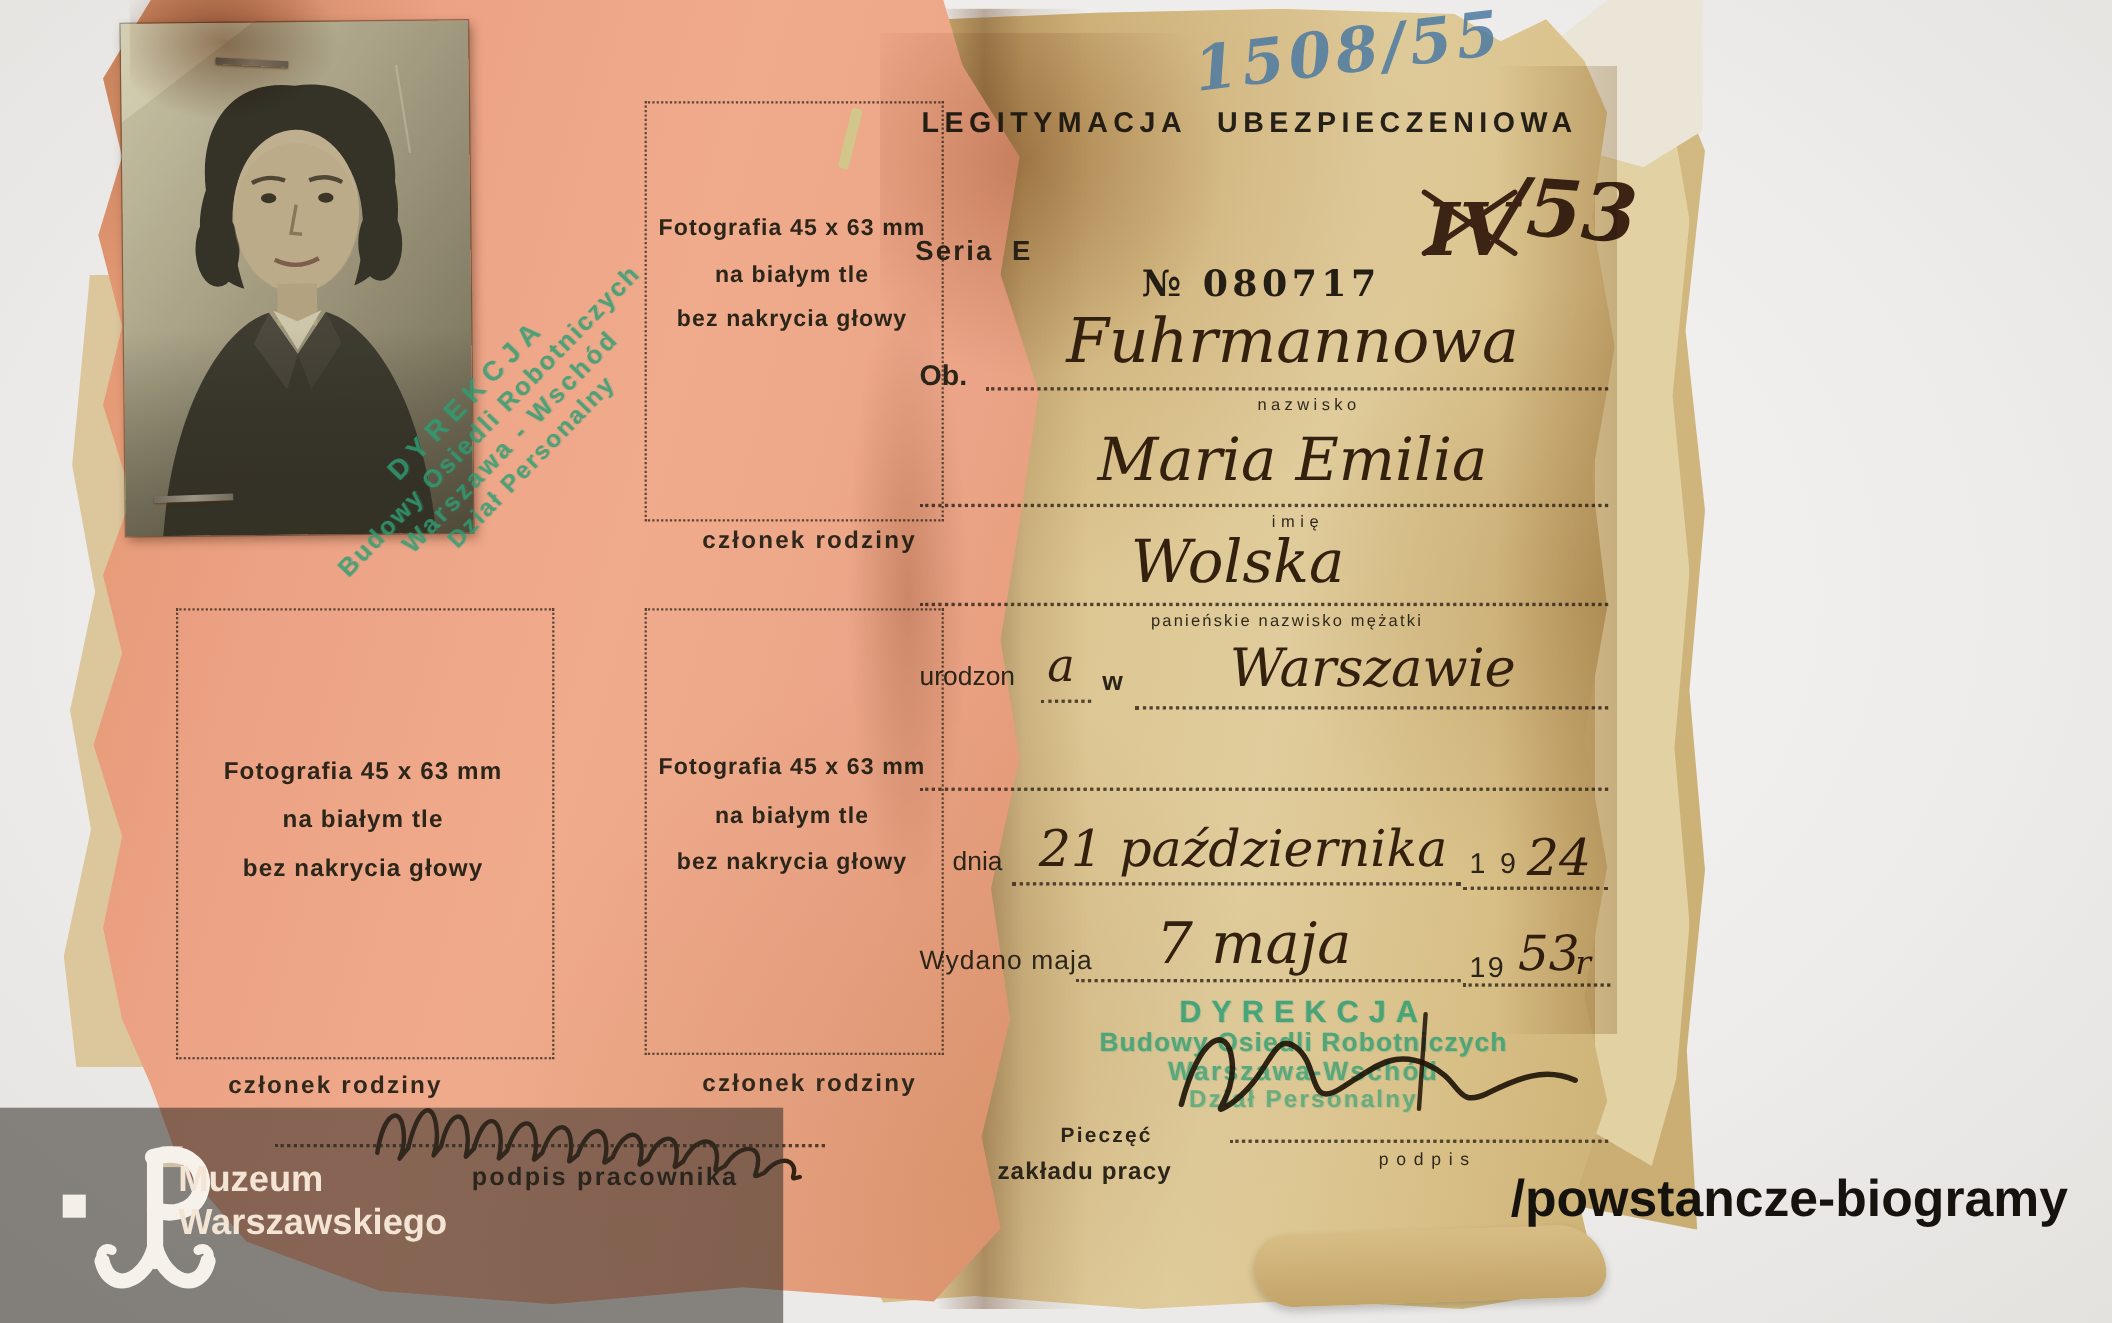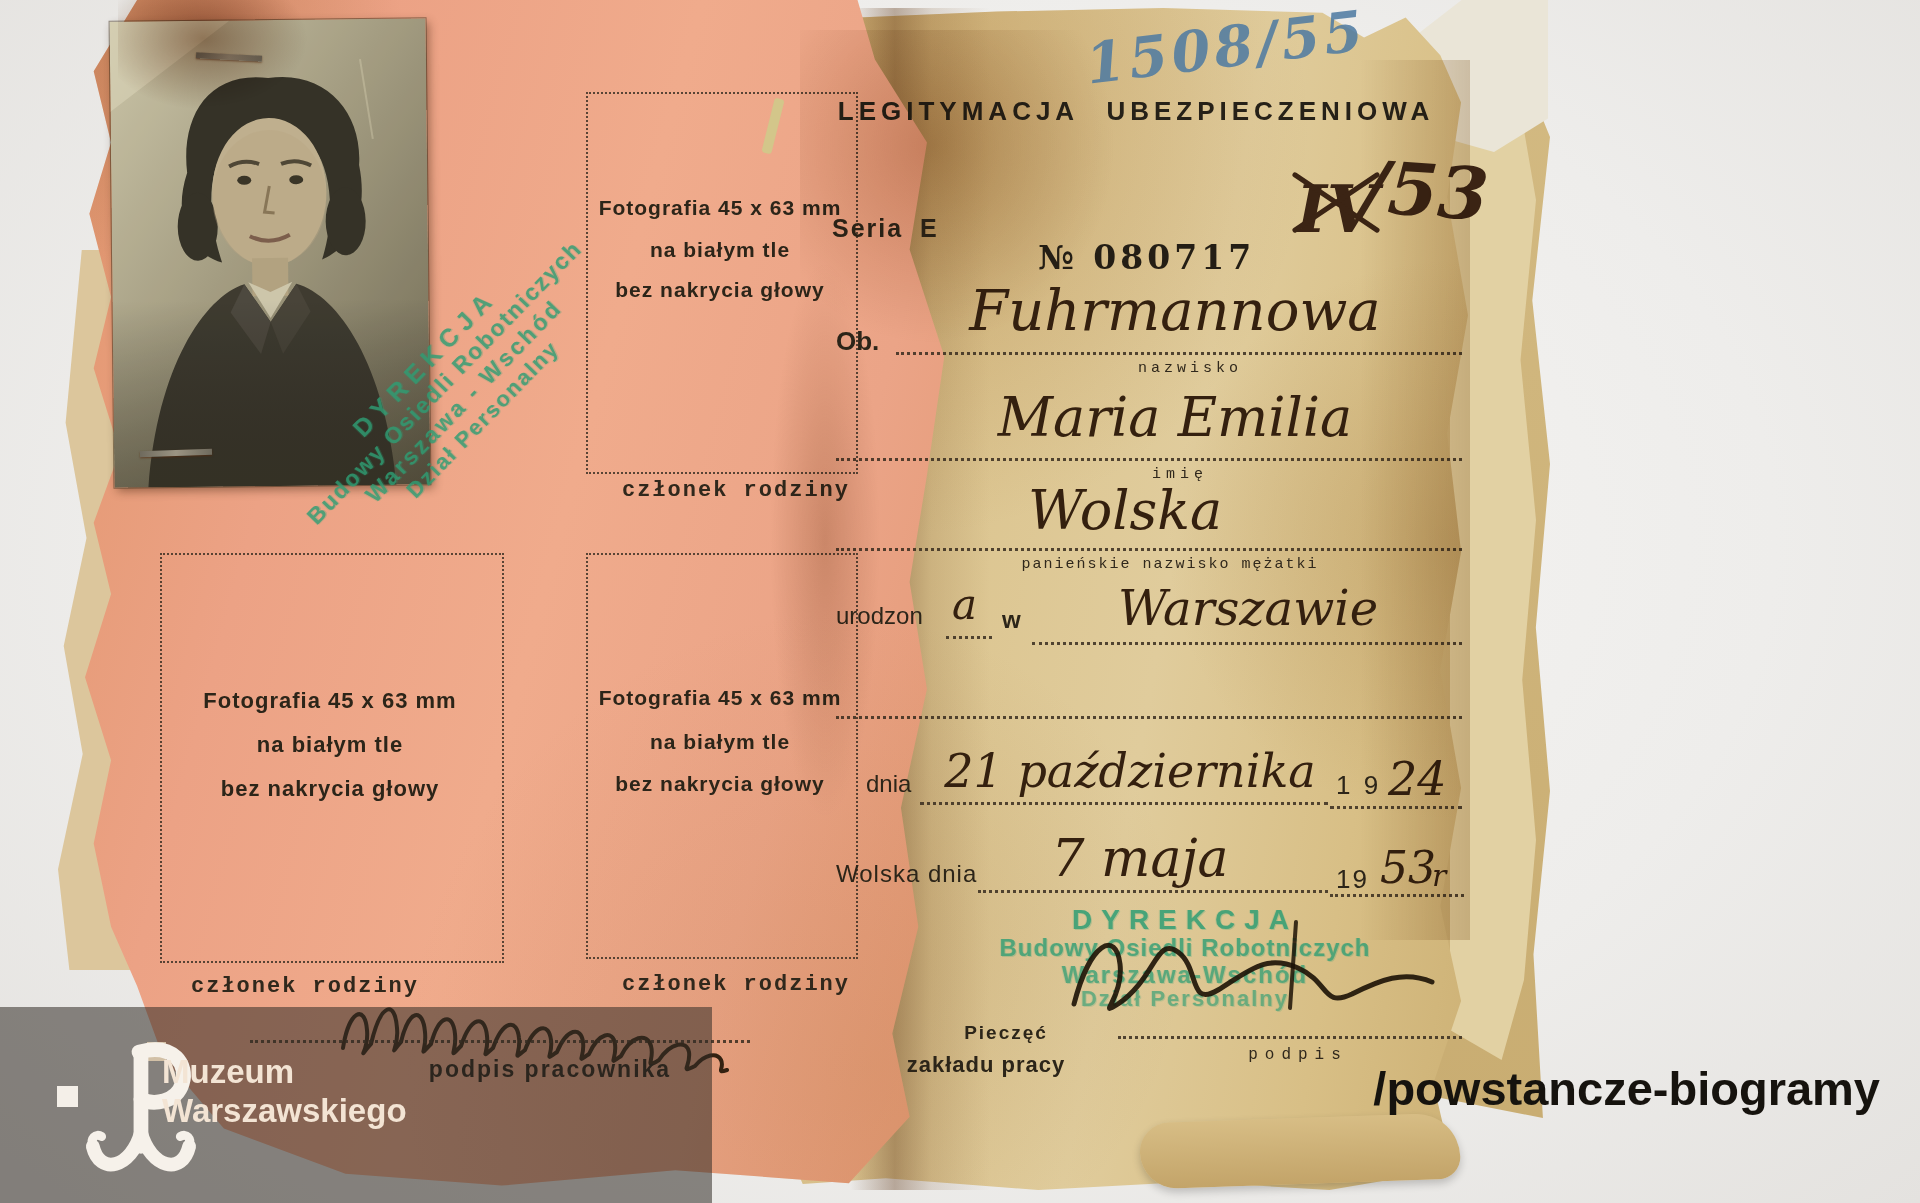--- a/index.html
+++ b/index.html
@@ -8,21 +8,21 @@
        font-family:"Liberation Sans",sans-serif;}
   .p{position:absolute;}
   .print{font-family:"Liberation Sans",sans-serif;color:#2c2519;font-weight:700;}
   .hand{font-family:"DejaVu Serif",serif;font-style:italic;color:#34200f;white-space:nowrap;}
   .ctr{text-align:center;}
   .dot{border-bottom:3px dotted rgba(55,44,30,.85);height:0;}
   .frame{border:2.5px dotted rgba(52,43,32,.8);}
   .stampln{font-family:"Liberation Sans",sans-serif;font-weight:700;color:#2f9e74;
            text-shadow:1px 1px 0 rgba(47,158,116,.30), -1px 0 0 rgba(47,158,116,.18);}
   .mult{mix-blend-mode:multiply;pointer-events:none;}
-  .lbl{font-family:Liberation Mono, monospace;color:#30281c;font-weight:700;}
+  .lbl{font-family:Liberation Sans, sans-serif;color:#30281c;font-weight:700;}
 </style>
 </head>
 <body>
 
 <div class="p" style="left:0;top:0;width:1920px;height:1203px;">
 
   <div class="p" style="left:1432px;top:28px;width:118px;height:1090px;background:linear-gradient(180deg,#d3ba82,#c9ad72);
               clip-path:polygon(0 0,70% 2%,100% 10%,85% 25%,100% 40%,88% 55%,100% 70%,86% 85%,94% 100%,0 98%);
               box-shadow:4px 6px 14px rgba(0,0,0,.25);"></div>
   <div class="p" style="left:1450px;top:60px;width:86px;height:1000px;background:#e2d1a3;
@@ -160,21 +160,21 @@
 
   <div class="p dot" style="left:836px;top:716px;width:626px;"></div>
 
   <div class="p print" style="left:866px;top:770px;font-size:24px;font-weight:400;color:#2c2519;">dnia</div>
   <div class="p hand ctr" style="left:930px;top:744px;width:400px;font-size:46px;">21 października</div>
   <div class="p dot" style="left:920px;top:802px;width:408px;"></div>
   <div class="p print" style="left:1336px;top:770px;font-size:26px;font-weight:400;letter-spacing:3px;">1 9</div>
   <div class="p hand" style="left:1388px;top:752px;font-size:46px;">24</div>
   <div class="p dot" style="left:1330px;top:806px;width:132px;"></div>
 
-  <div class="p print" style="left:836px;top:860px;font-size:24px;font-weight:400;color:#2c2519;letter-spacing:1px;">Wolska dnia</div>
+  <div class="p print" style="left:836px;top:860px;font-size:24px;font-weight:400;color:#2c2519;letter-spacing:1px;">Wydano maja</div>
   <div class="p hand ctr" style="left:1000px;top:828px;width:280px;font-size:52px;">7 maja</div>
   <div class="p dot" style="left:978px;top:890px;width:350px;"></div>
   <div class="p print" style="left:1336px;top:864px;font-size:26px;font-weight:400;letter-spacing:2px;">19</div>
   <div class="p hand" style="left:1380px;top:842px;font-size:44px;">53</div>
   <div class="p hand" style="left:1432px;top:858px;font-size:30px;">r</div>
   <div class="p dot" style="left:1330px;top:894px;width:134px;"></div>
 
   <div class="p stampln ctr" style="left:1035px;top:904px;width:300px;font-size:28px;letter-spacing:9px;opacity:.85;">DYREKCJA</div>
   <div class="p stampln ctr" style="left:985px;top:934px;width:400px;font-size:24px;letter-spacing:1px;opacity:.8;">Budowy Osiedli Robotniczych</div>
   <div class="p stampln ctr" style="left:1035px;top:961px;width:300px;font-size:24px;letter-spacing:2px;opacity:.75;">Warszawa-Wschód</div>

